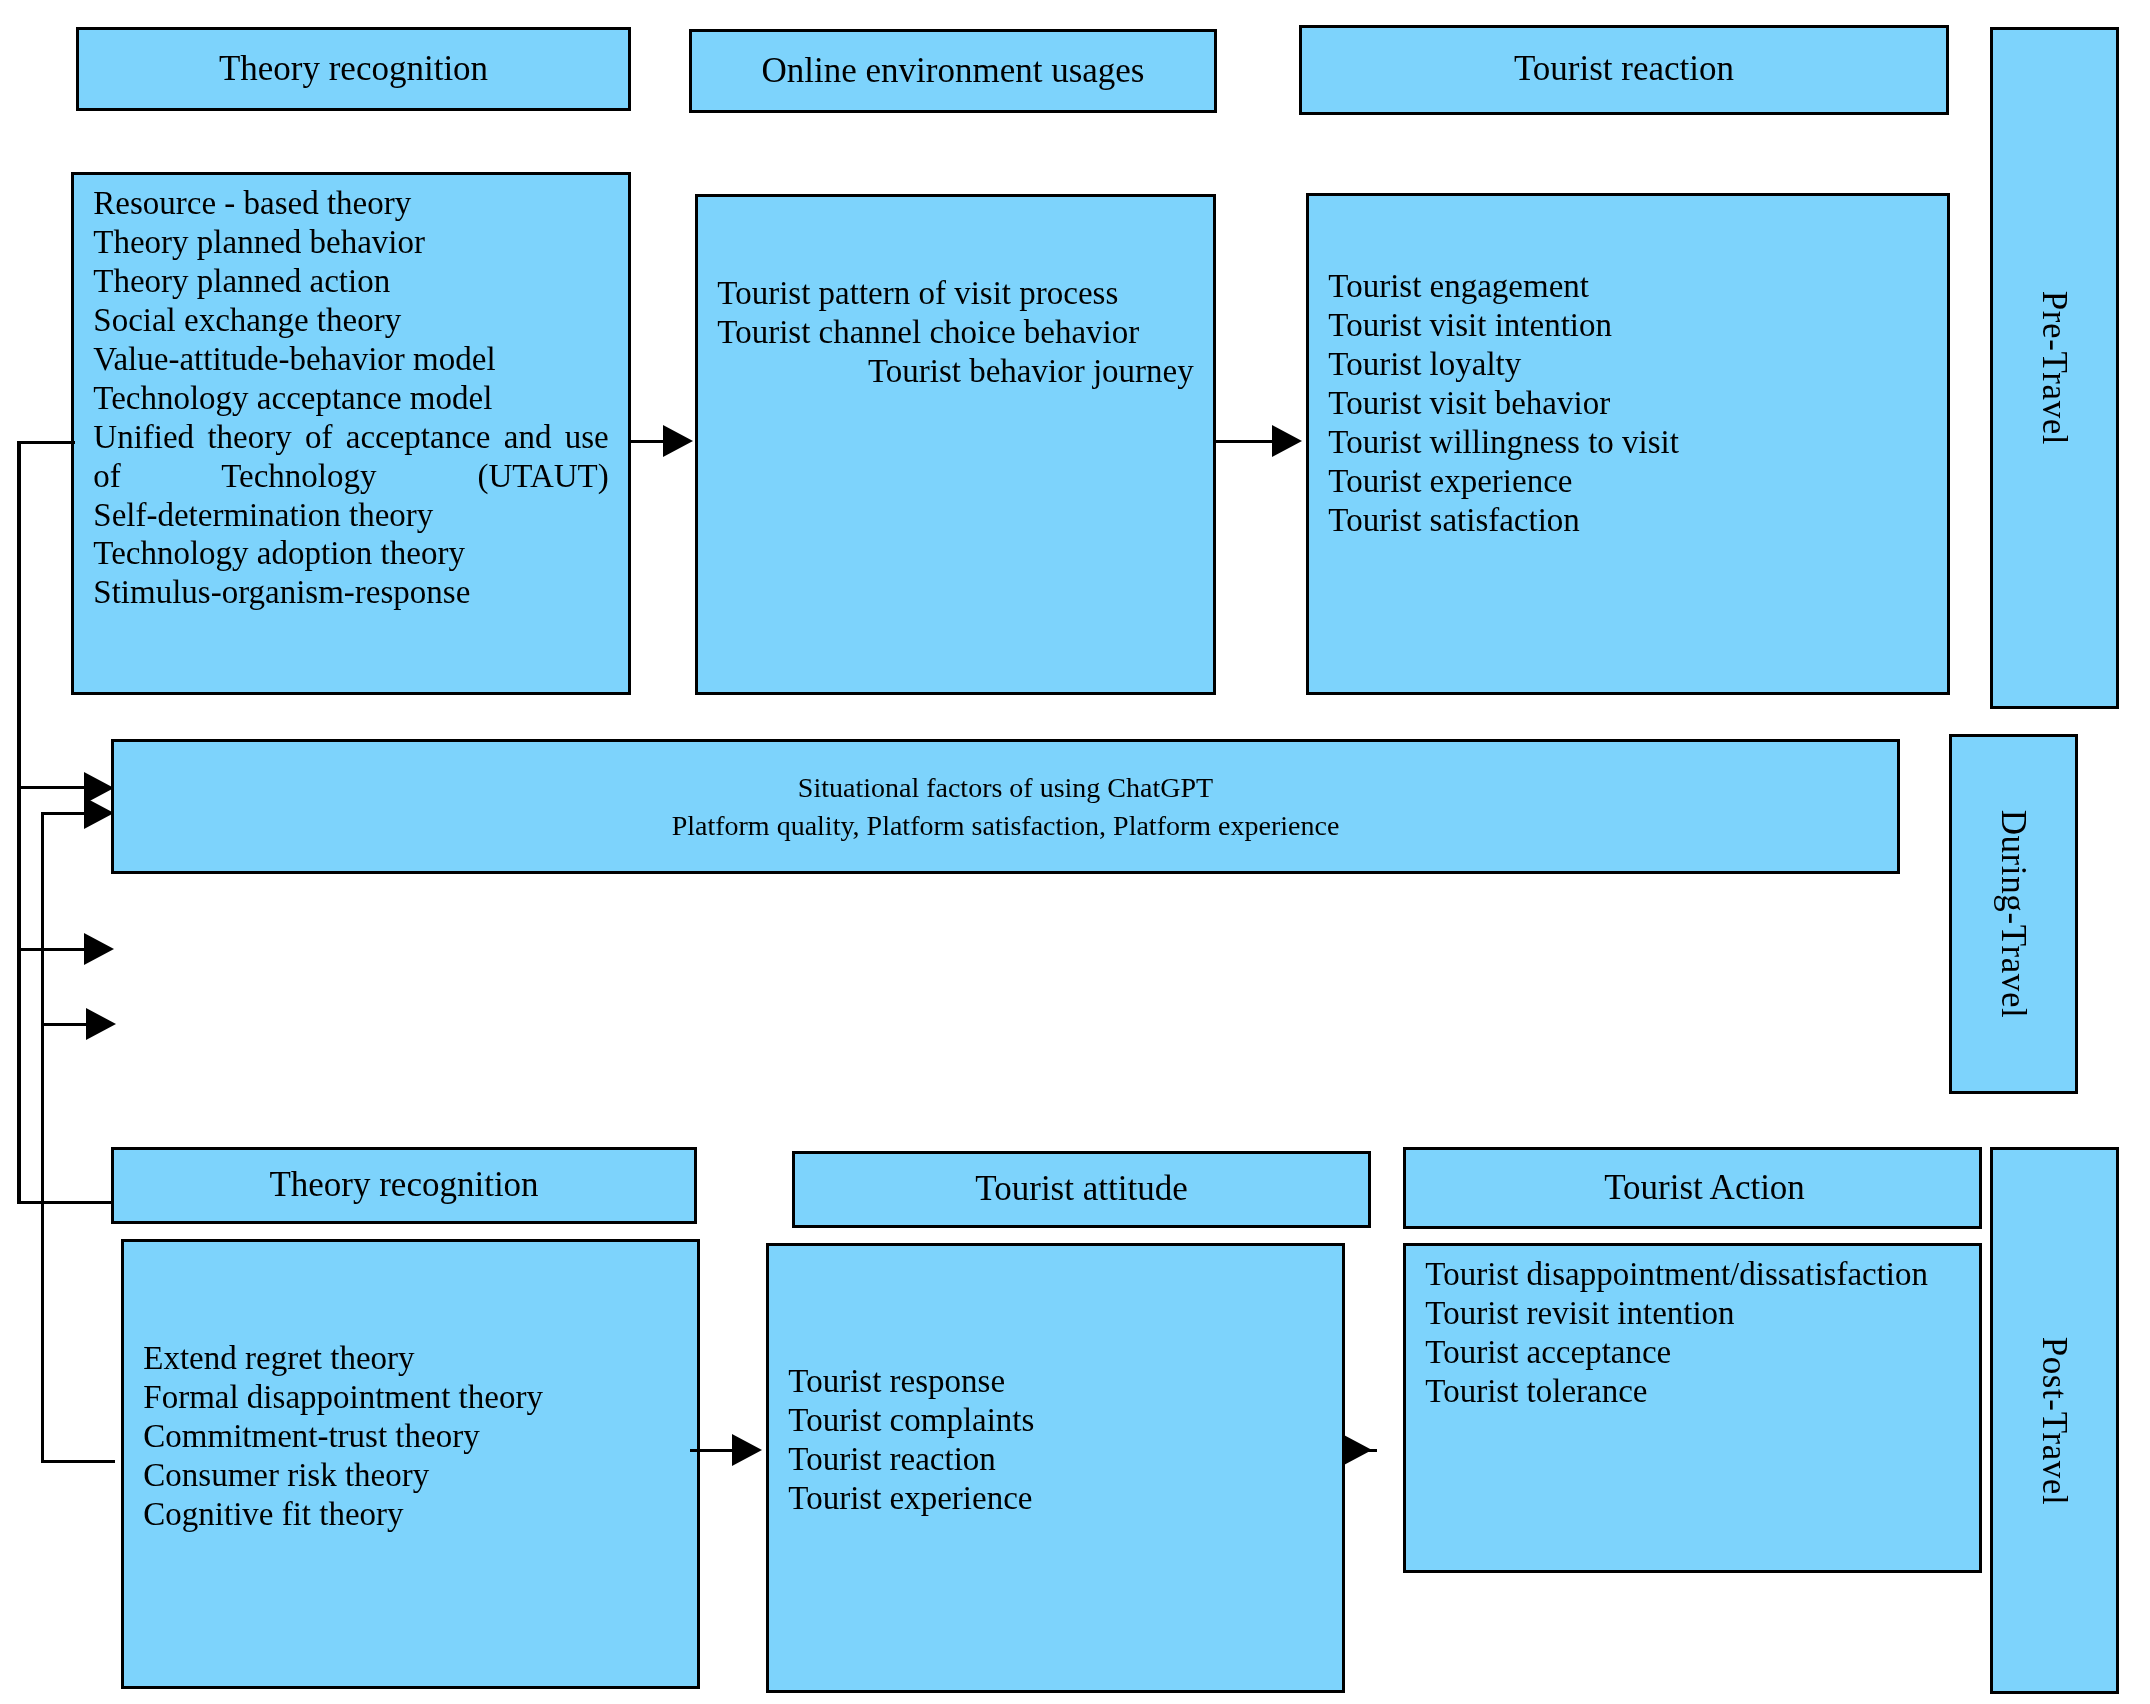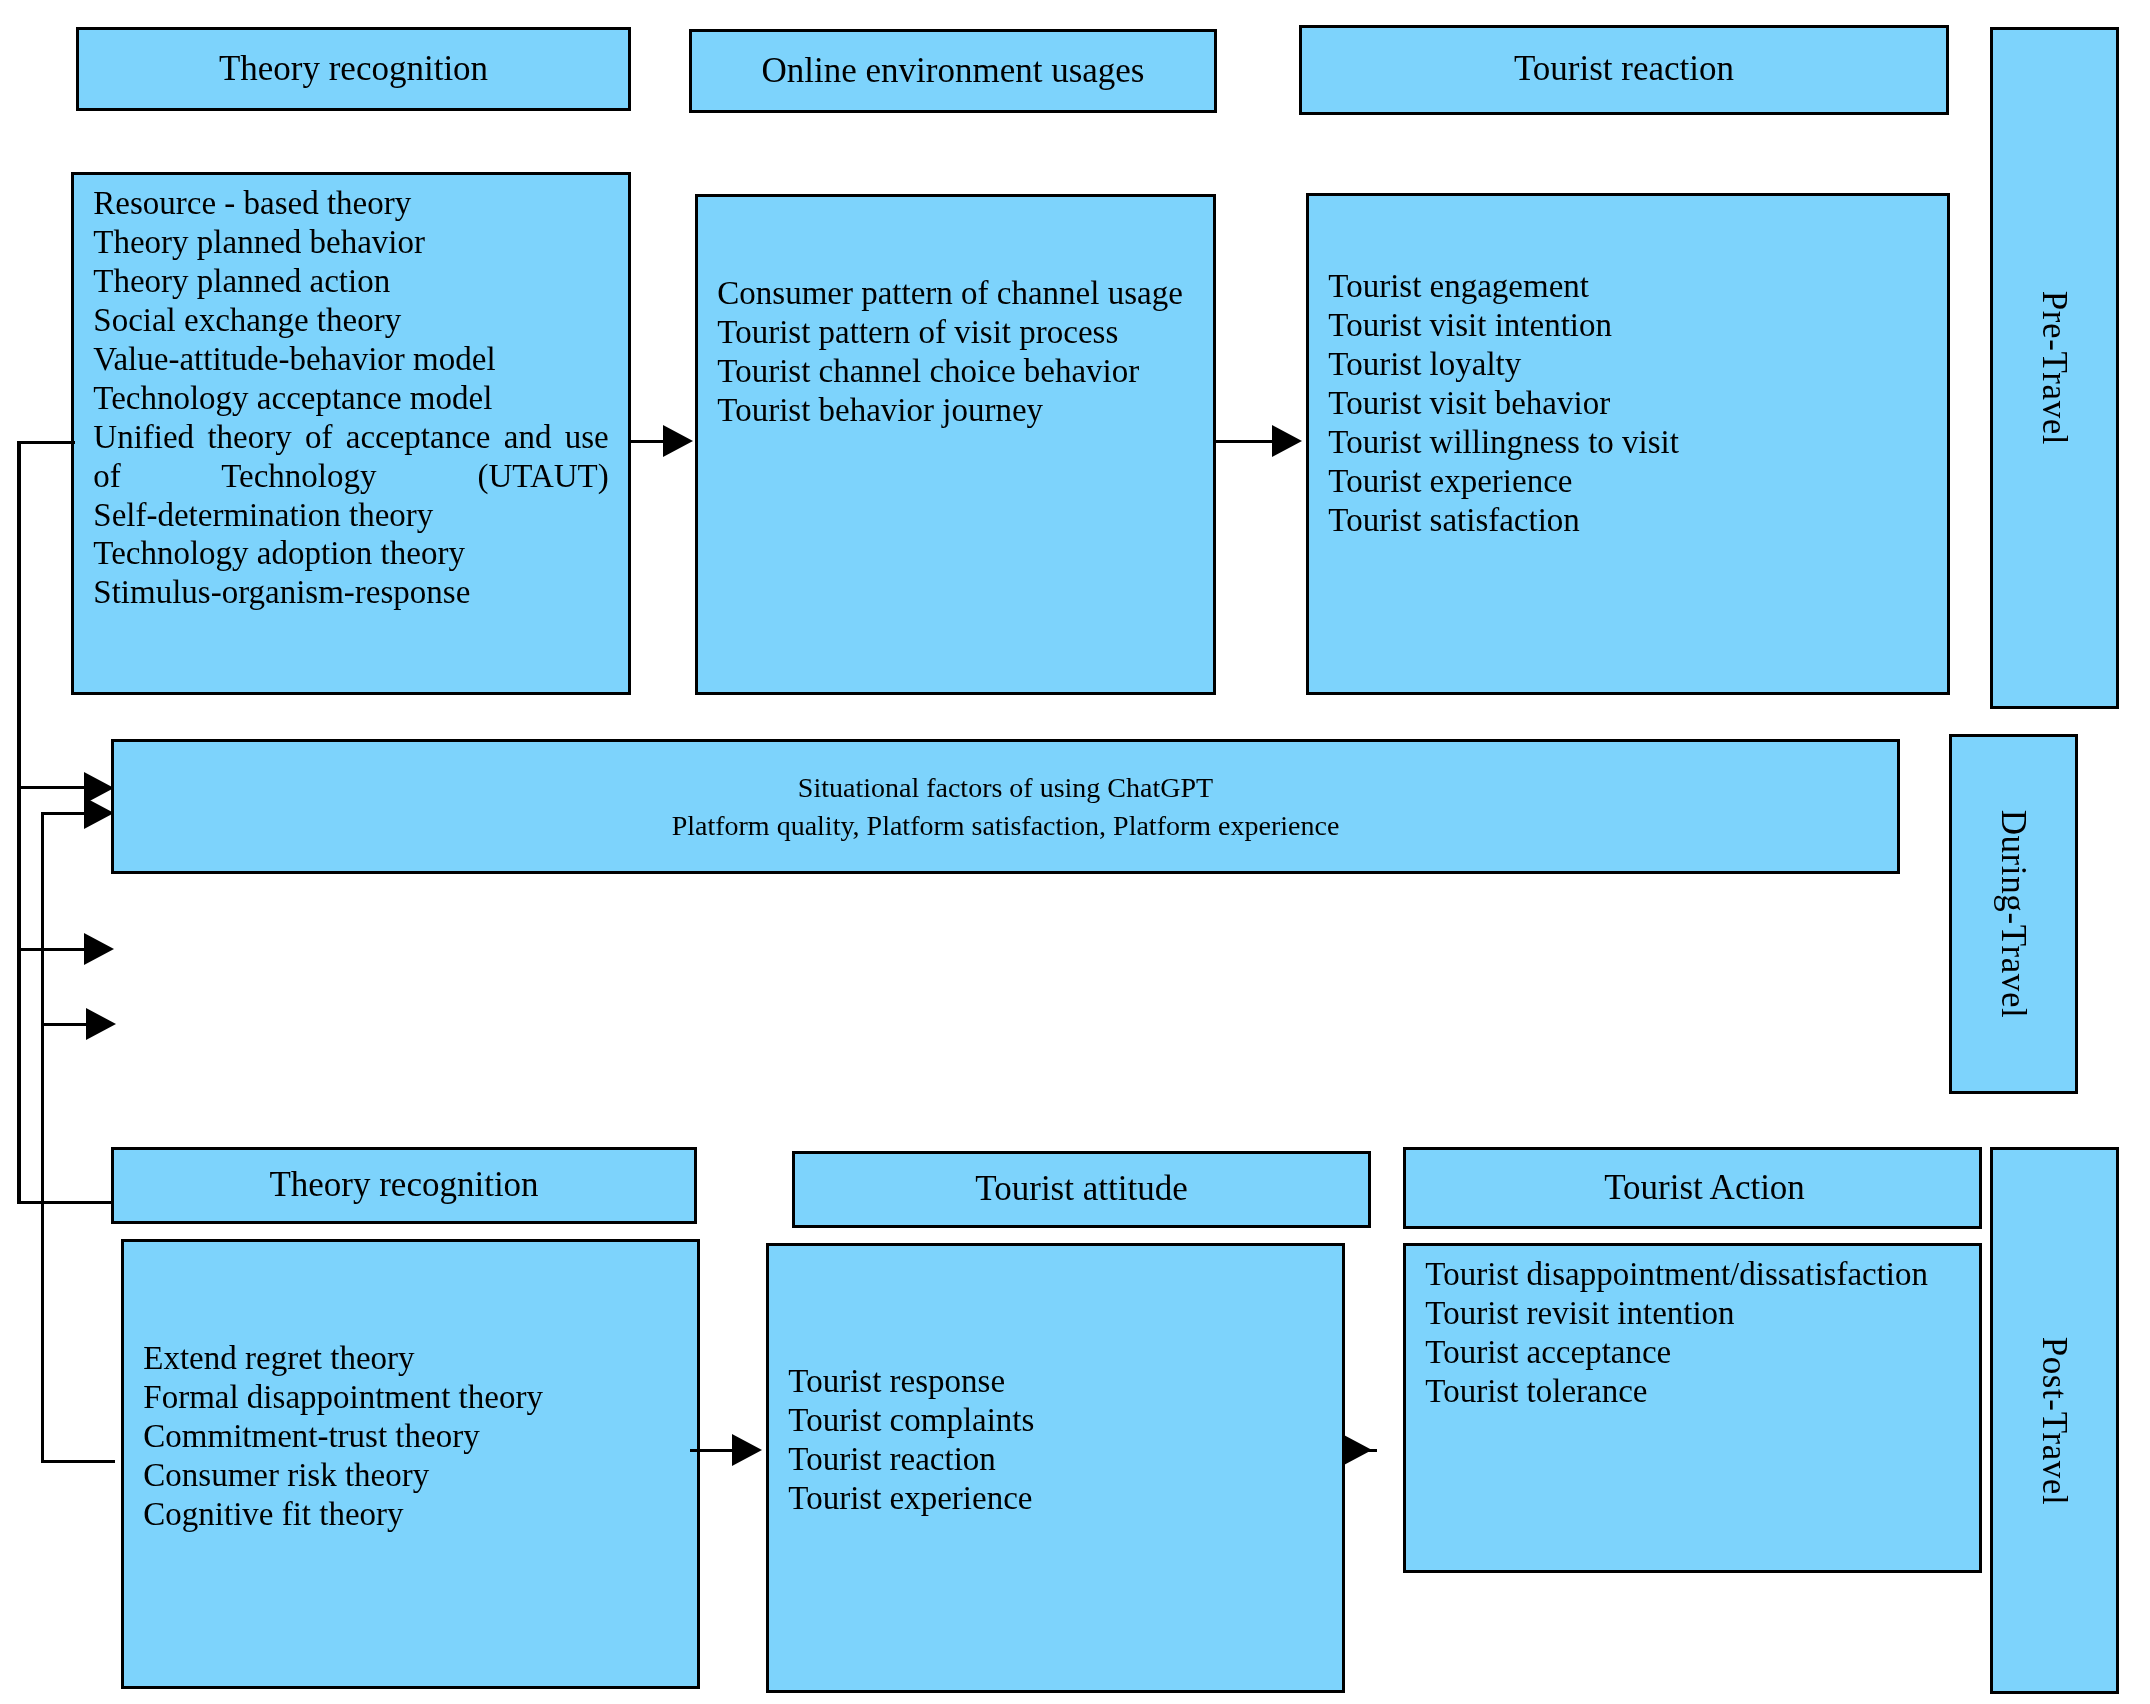--- a/index.html
+++ b/index.html
@@ -94,24 +94,23 @@
     <div class="row">Social exchange theory</div>
     <div class="row">Value-attitude-behavior model</div>
     <div class="row">Technology acceptance model</div>
     <div class="row" style="white-space:normal;text-align:justify;text-align-last:justify;">Unified theory of acceptance and use of Technology (UTAUT)</div>
     <div class="row">Self-determination theory</div>
     <div class="row">Technology adoption theory</div>
     <div class="row">Stimulus-organism-response</div>
   </div>
 
   <div class="box listbox" style="left:695px;top:194px;width:521px;height:501px;padding-top:77px;">
-    <div style="white-space:normal;">Consumer pattern of channel usage</div>
     <div style="white-space:normal;">Tourist pattern of visit process</div>
     <div style="white-space:normal;">Tourist channel choice behavior</div>
-    <div style="white-space:normal;">Tourist behavior journey</div>
+    <div style="white-space:normal;text-align:right;">Tourist behavior journey</div>
   </div>
 
   <div class="box listbox" style="left:1306px;top:193px;width:644px;height:502px;padding-top:71px;">
     <div class="row">Tourist engagement</div>
     <div class="row">Tourist visit intention</div>
     <div class="row">Tourist loyalty</div>
     <div class="row">Tourist visit behavior</div>
     <div class="row">Tourist willingness to visit</div>
     <div class="row">Tourist experience</div>
     <div class="row">Tourist satisfaction</div>

